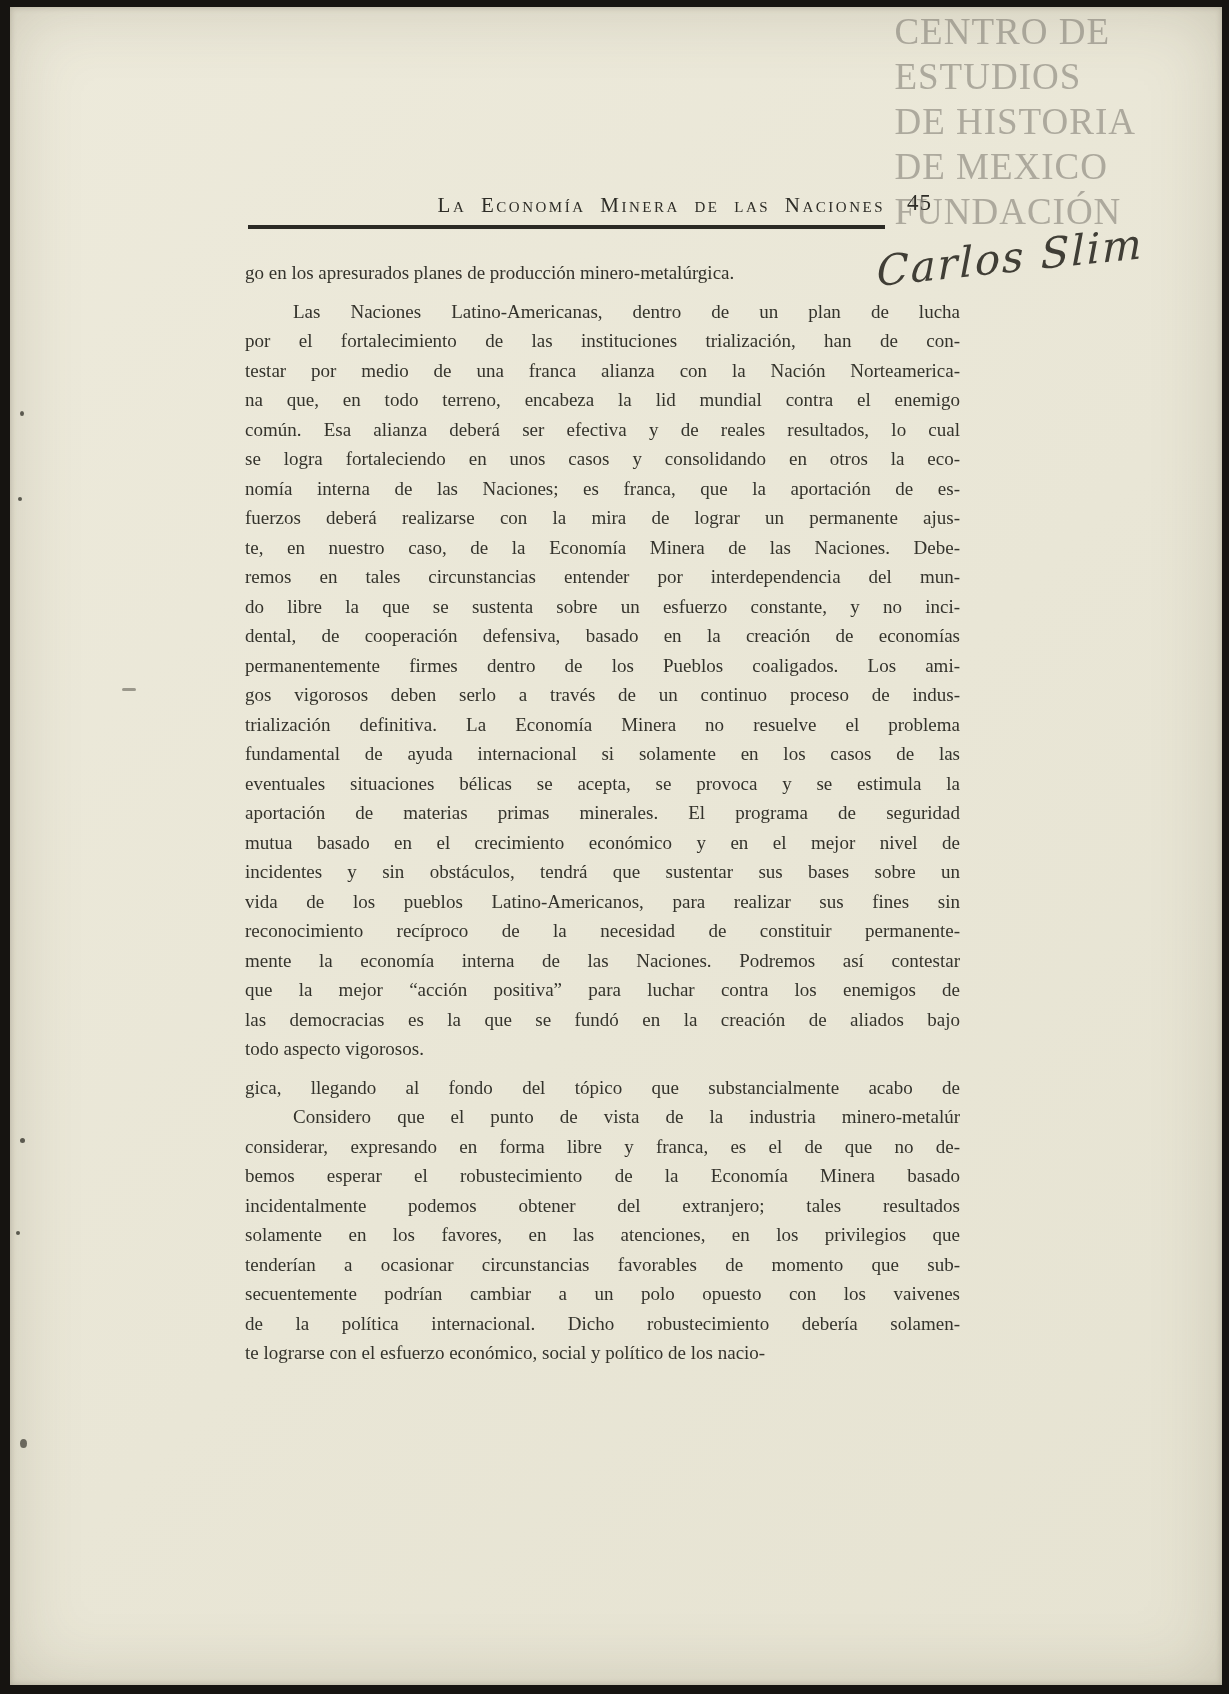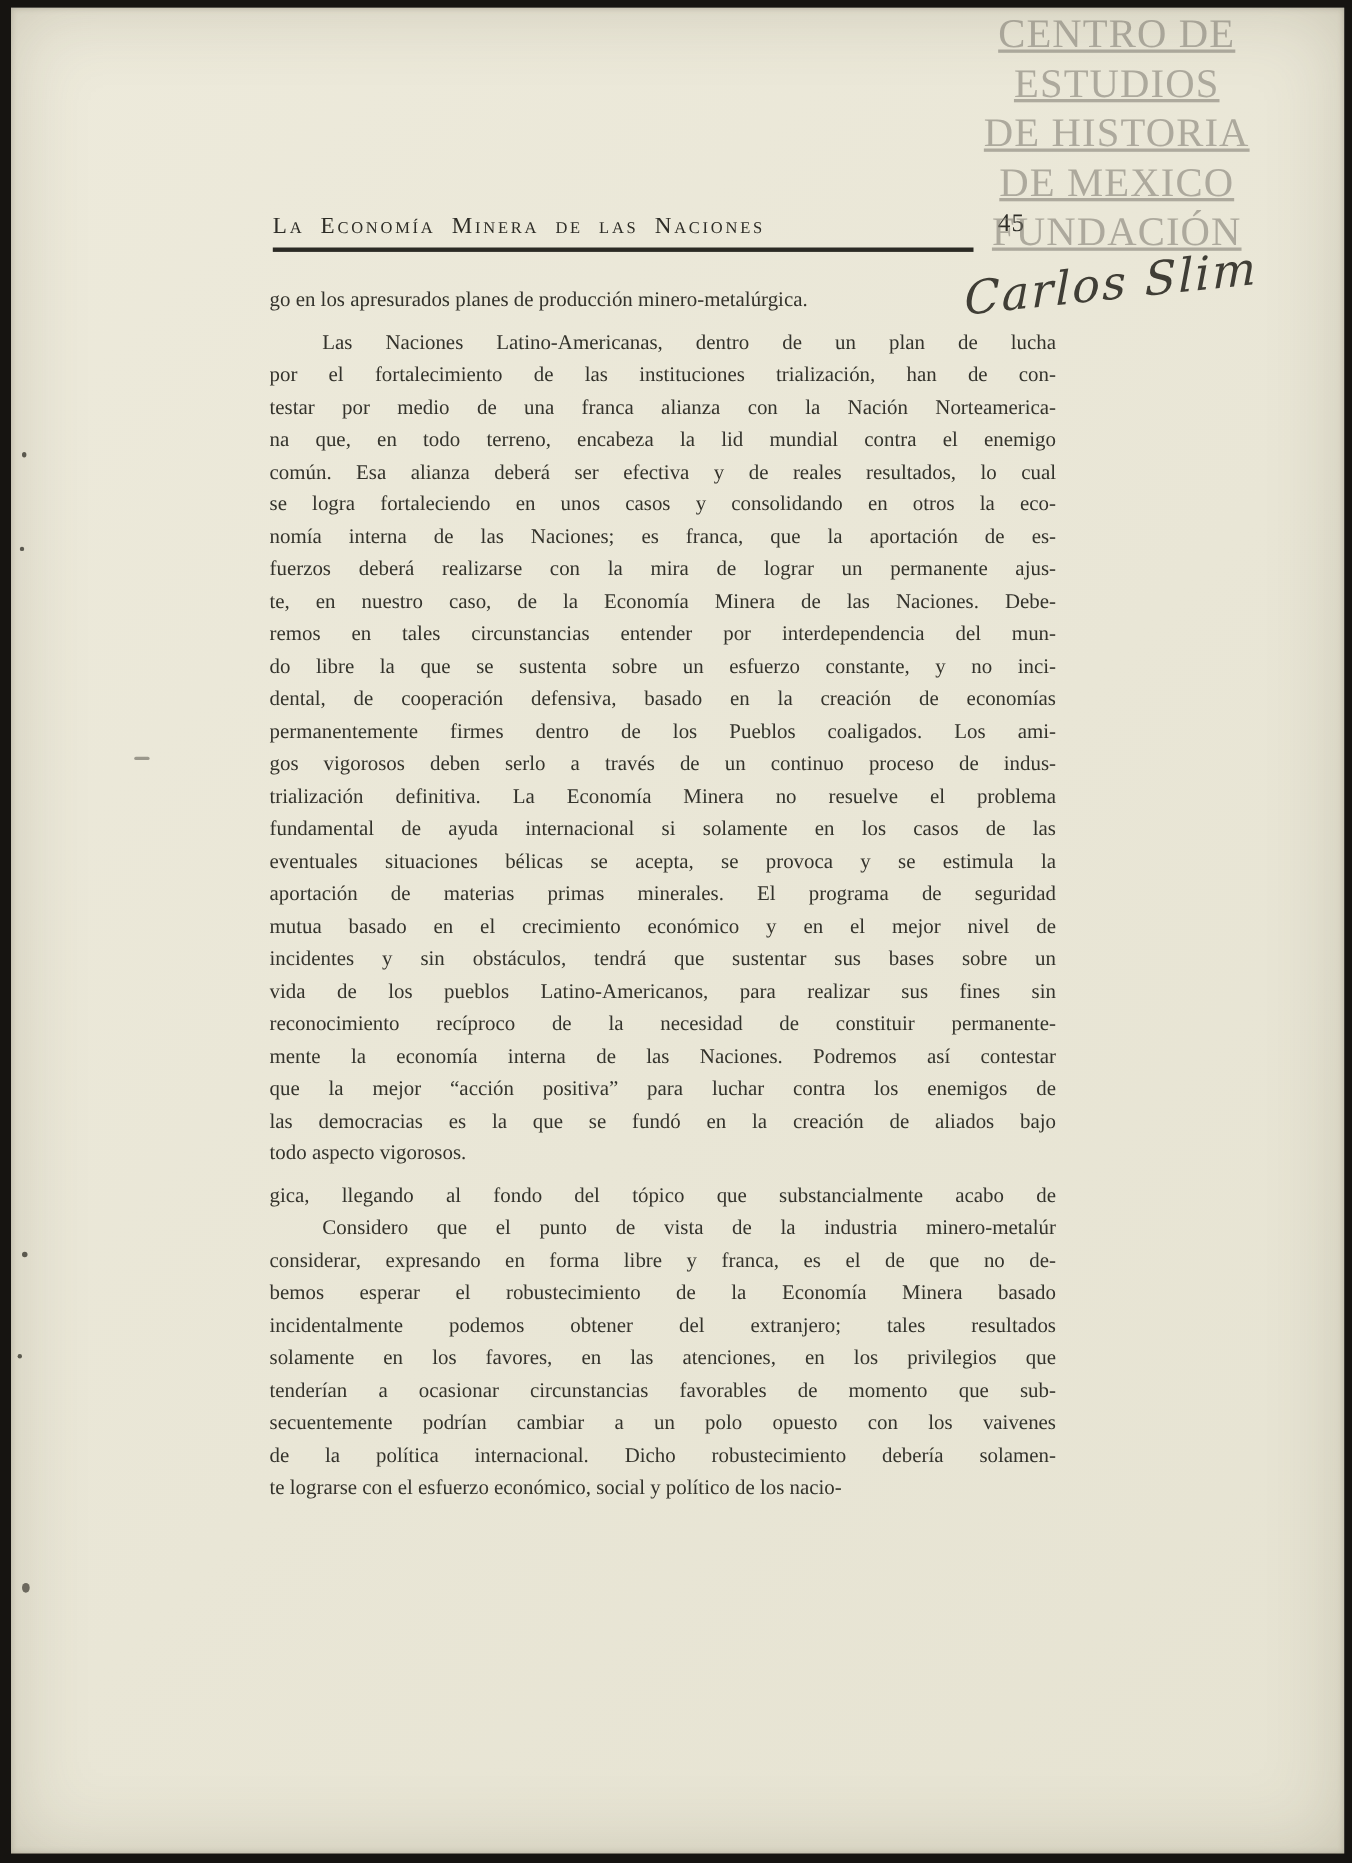--- a/index.html
+++ b/index.html
@@ -16,21 +16,21 @@
     background: linear-gradient(135deg, #edeadb 0%, #e9e6d6 55%, #e6e3d2 100%);
     box-shadow: inset 0 0 70px rgba(95,85,60,.22), inset 0 0 6px rgba(60,50,35,.25);
   }
   .text-col {
     position: absolute;
     left: 235px; top: 186px; width: 715px;
   }
   .header { position: relative; height: 42px; }
   .header-titlebox {
     width: 637px; margin-left: 3px;
-    text-align: left;
+    text-align: right;
     border-bottom: 4px solid #2b2a24;
     padding-bottom: 7px;
   }
   .title {
     font-variant: small-caps;
     font-size: 21px;
     letter-spacing: 2.5px;
     word-spacing: 7px;
     color: #2e2d27;
     white-space: nowrap;
@@ -54,28 +54,27 @@
     text-align-last: justify;
     overflow: hidden;
   }
   .line.last { text-align-last: left; }
   .line.indent { padding-left: 48px; }
   .paragraph + .paragraph { margin-top: 9px; }
 
   .watermark {
     position: absolute;
     top: 2px; right: 86px;
-    text-align: center;
+    text-align: left;
     font-size: 37px;
     line-height: 45px;
     letter-spacing: 1px;
     color: rgba(122, 119, 109, 0.55);
     z-index: 5;
     pointer-events: none;
-    text-decoration: underline;
   }
   .signature {
     position: absolute;
     top: 226px; right: 78px;
     font-size: 42px;
     font-style: italic;
     font-family: "DejaVu Serif", serif;
     color: #403e36;
     transform: rotate(-6deg) skewX(-6deg);
     letter-spacing: 2px;

